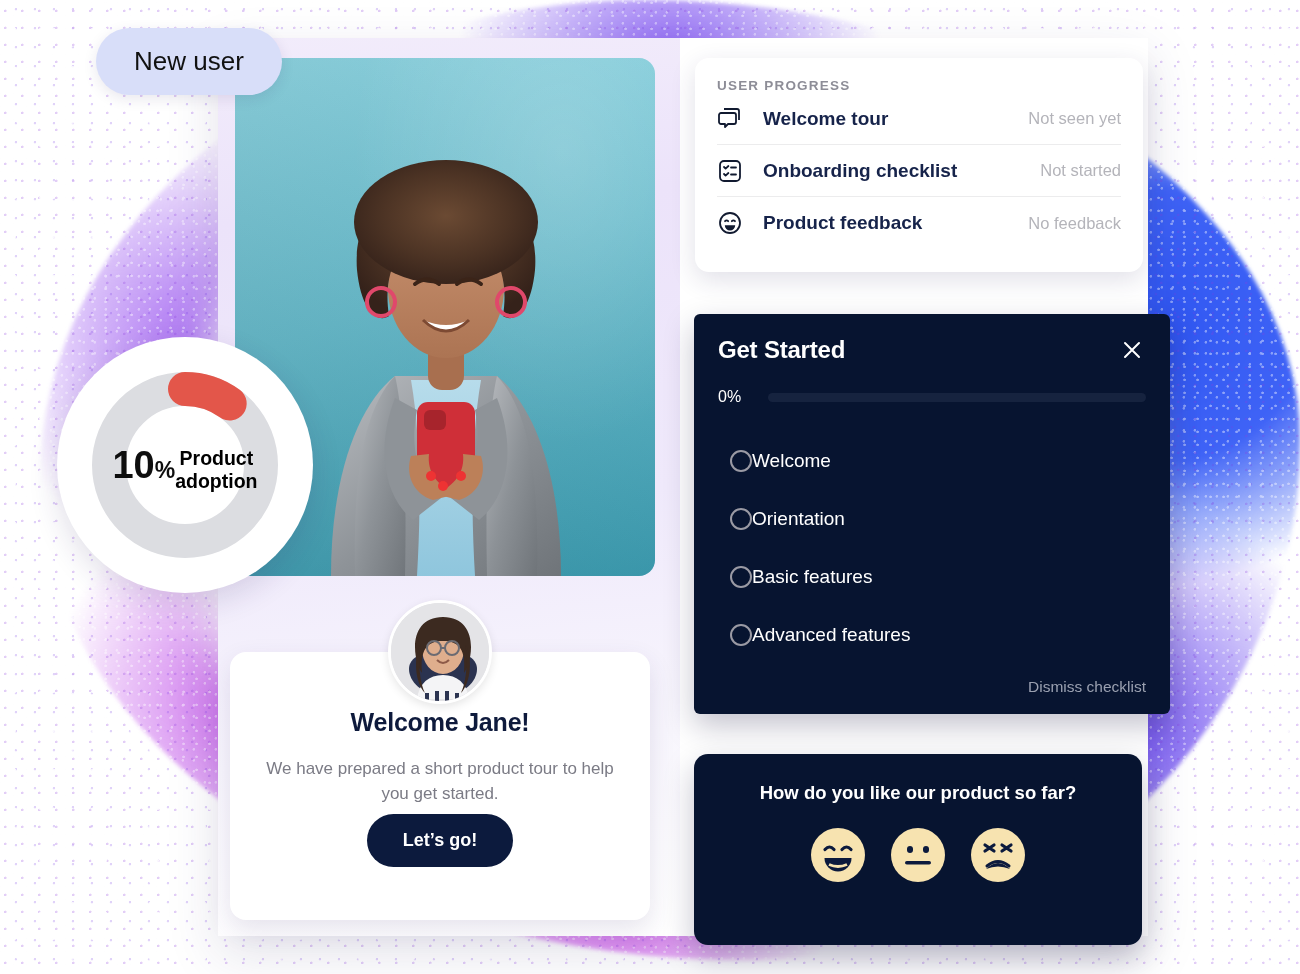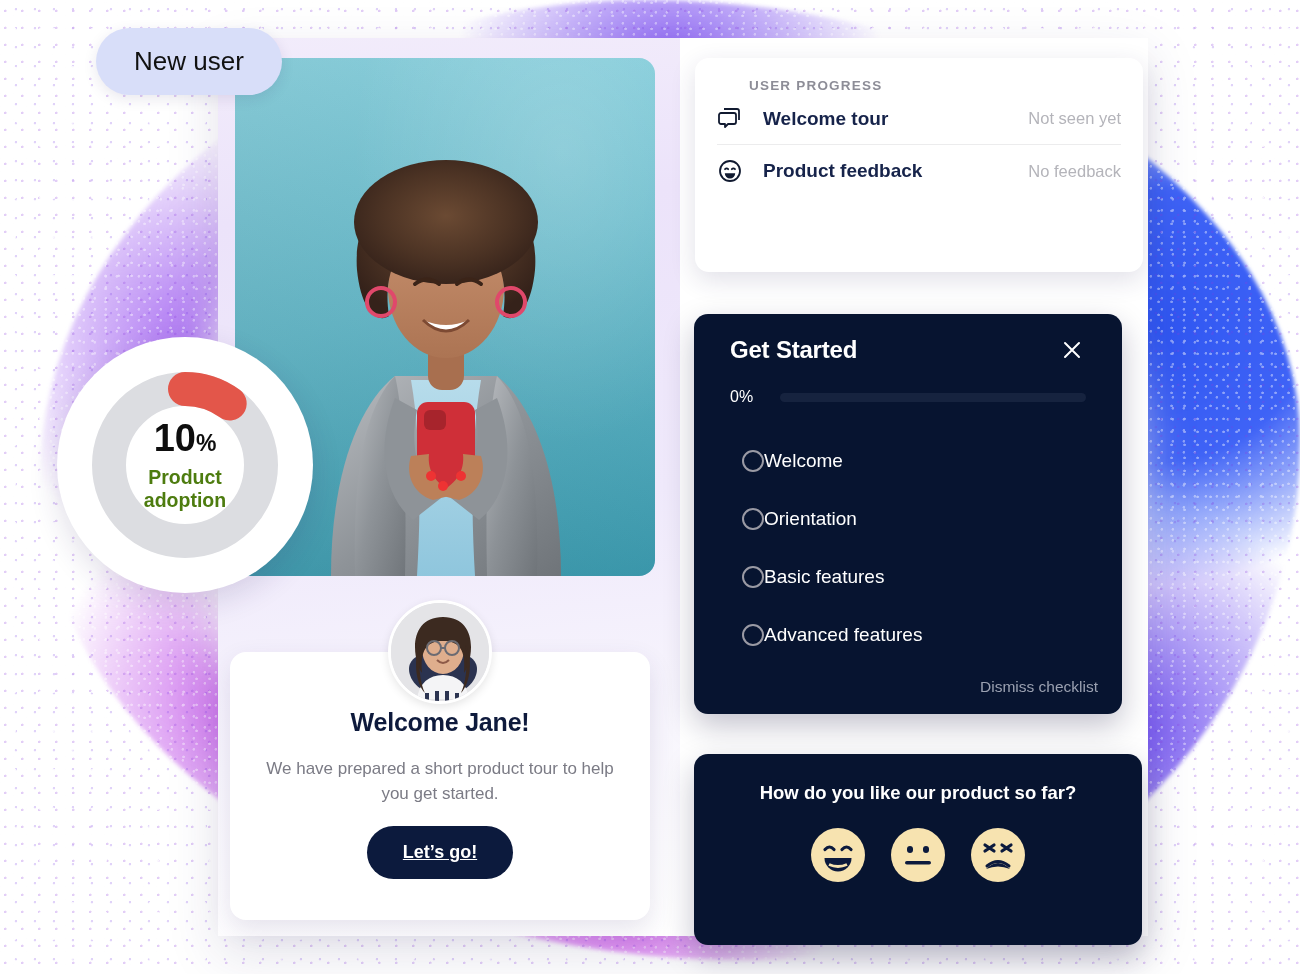--- a/index.html
+++ b/index.html
@@ -138,32 +138,31 @@
     letter-spacing: -.2px;
   }
   .welcome-sub {
     margin: 20px auto 0;
     width: 352px;
     font-size: 17px;
     line-height: 1.45;
     color: #7b7b85;
   }
   .lets-go-btn {
-    margin-top: 20px;
+    margin-top: 8px;
     display: inline-block;
     background: #0c1a3d;
     color: #ffffff;
     font-size: 18px;
     font-weight: bold;
     border: none;
     border-radius: 28px;
     padding: 16px 36px;
     cursor: pointer;
     font-family: "Liberation Sans", sans-serif;
-    text-decoration: underline;
   }
 
   
   .right-col {
     position: absolute;
     left: 462px;
     top: 0;
     width: 468px;
     height: 898px;
   }
@@ -178,21 +177,20 @@
     background: #ffffff;
     border-radius: 14px;
     box-shadow: 0 8px 26px rgba(45,35,95,.14);
     padding: 20px 22px 0 22px;
   }
   .progress-title {
     font-size: 13.5px;
     font-weight: bold;
     letter-spacing: 1.2px;
     color: #8d8d97;
-    margin-left: 32px;
   }
   .progress-row {
     display: flex;
     align-items: center;
     height: 52px;
     border-bottom: 1px solid #ececed;
   }
   .progress-row:last-child { border-bottom: none; }
   .progress-row .pr-icon {
     width: 36px;
@@ -211,26 +209,26 @@
   .progress-row .pr-status {
     font-size: 16.5px;
     color: #b4b4ba;
   }
 
   
   .checklist-card {
     position: absolute;
     left: 14px;
     top: 276px;
-    width: 428px;
+    width: 476px;
     height: 400px;
     background: #071430;
-    border-radius: 14px;
+    border-radius: 6px;
     box-shadow: 0 12px 30px rgba(20,15,60,.25);
-    padding: 22px 36px;
+    padding: 22px 24px;
   }
   .cl-head {
     display: flex;
     align-items: flex-start;
     justify-content: space-between;
   }
   .cl-title {
     font-size: 24px;
     font-weight: bold;
     color: #ffffff;
@@ -351,38 +349,38 @@
     position: absolute;
     left: 31px;
     top: 31px;
     width: 194px;
     height: 194px;
   }
   .gauge-center {
     position: absolute;
     inset: 0;
     display: flex;
-    flex-direction: column;
+    flex-direction: row;
     align-items: center;
     justify-content: center;
     text-align: center;
     pointer-events: none;
   }
   .gauge-pct {
     font-size: 38px;
     font-weight: bold;
     color: #0e0e0e;
     line-height: 1;
   }
   .gauge-pct .unit { font-size: 23px; }
   .gauge-label {
     margin-top: 9px;
     font-size: 19.5px;
     font-weight: bold;
-    color: #4d7c0f;
+    color: #000000;
     line-height: 1.18;
   }
 </style>
 </head>
 <body>
 
 <div id="stage">
 
   <div class="blob-wrap">
     <div class="blob"></div>
@@ -487,20 +485,32 @@
           <span class="pr-icon">
             <svg width="26" height="26" viewBox="0 0 26 26" fill="none" stroke="#111a30" stroke-width="1.8">
               <path d="M7 3h13a2 2 0 0 1 2 2v9"></path>
               <path d="M4 7h13a2 2 0 0 1 2 2v7a2 2 0 0 1-2 2h-6l-3 3v-3H4a2 2 0 0 1-2-2V9a2 2 0 0 1 2-2z" stroke-linejoin="round"></path>
             </svg>
           </span>
           <span class="pr-label">Welcome tour</span>
           <span class="pr-status">Not seen yet</span>
         </div>
 
+        <div class="progress-row">
+          <span class="pr-icon">
+            <svg width="26" height="26" viewBox="0 0 26 26" fill="none" stroke="#111a30" stroke-width="1.8">
+              <rect x="3" y="3" width="20" height="20" rx="4"></rect>
+              <path d="M7 9l1.6 1.6L11.4 8" stroke-linecap="round" stroke-linejoin="round"></path>
+              <path d="M7 16l1.6 1.6L11.4 15" stroke-linecap="round" stroke-linejoin="round"></path>
+              <path d="M14 9.5h5M14 16.5h5" stroke-linecap="round"></path>
+            </svg>
+          </span>
+          <span class="pr-label">Onboarding checklist</span>
+          <span class="pr-status">Not started</span>
+        </div>
 
         <div class="progress-row">
           <span class="pr-icon">
             <svg width="26" height="26" viewBox="0 0 26 26" fill="none" stroke="#111a30" stroke-width="1.8">
               <circle cx="13" cy="13" r="10"></circle>
               <path d="M8 11.2q1.6-1.8 3.2 0M14.8 11.2q1.6-1.8 3.2 0" stroke-linecap="round"></path>
               <path d="M7.8 15.2h10.4a5.2 5.2 0 0 1-10.4 0z" fill="#111a30" stroke="none"></path>
             </svg>
           </span>
           <span class="pr-label">Product feedback</span>

